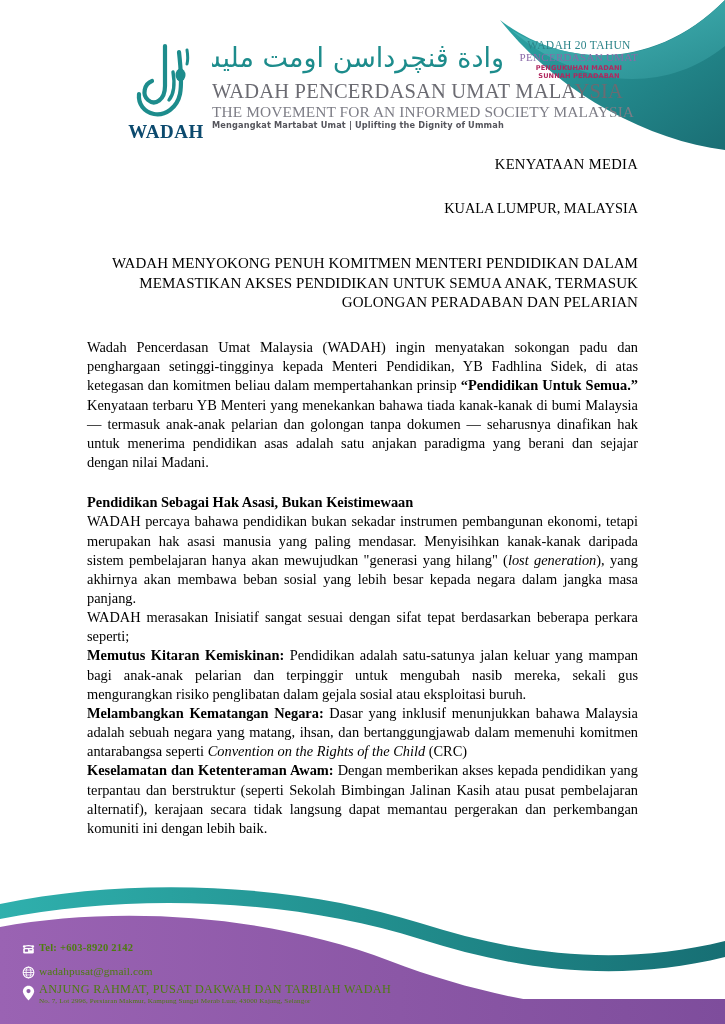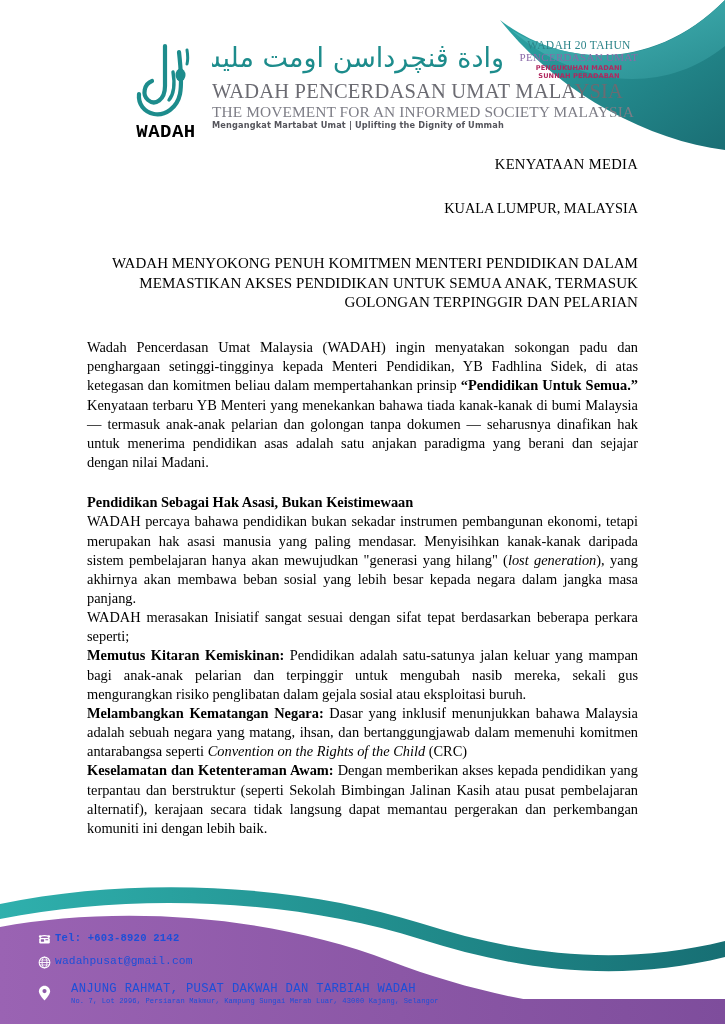--- a/index.html
+++ b/index.html
@@ -44,25 +44,25 @@
   }
 
   
   .wadah-mark {
     width: 76px;
     text-align: center;
     padding-top: 6px;
   }
   .wadah-mark svg { display: block; margin: 0 auto; }
   .wadah-word {
-    font-family: Liberation Mono, monospace;
+    font-family: Liberation Serif, serif;
     font-weight: bold;
     font-size: 19px;
     letter-spacing: 0.5px;
-    color: #000000;
+    color: #0c4a6e;
     margin-top: 1px;
   }
 
   
   .lh-center {
     margin-left: 8px;
     width: 292px;
     text-align: center;
     padding-top: 2px;
   }
@@ -197,24 +197,24 @@
     position: absolute;
     left: 0;
     bottom: 0;
     width: 725px;
     height: 175px;
   }
   .footer svg { display: block; }
 
   .footer-text {
     position: absolute;
-    left: 38px;
+    left: 22px;
     bottom: 18px;
-    color: #1d4ed8;
-    font-family: Liberation Mono, monospace;
+    color: #4d7c0f;
+    font-family: Liberation Serif, serif;
   }
   .f-row {
     display: flex;
     align-items: flex-start;
     margin-top: 9px;
   }
   .f-ico {
     width: 17px;
     flex: 0 0 17px;
     text-align: left;
@@ -302,21 +302,21 @@
 
   <div class="t-center kenyataan">KENYATAAN MEDIA</div>
 
   <div class="t-center dateline">
     <div>KUALA LUMPUR, MALAYSIA</div>
   </div>
 
   <div class="t-center headline">
     <div>WADAH MENYOKONG PENUH KOMITMEN MENTERI PENDIDIKAN DALAM</div>
     <div>MEMASTIKAN AKSES PENDIDIKAN UNTUK SEMUA ANAK, TERMASUK</div>
-    <div>GOLONGAN TERPINGGIR DAN PELARIAN</div>
+    <div>GOLONGAN PERADABAN DAN PELARIAN</div>
   </div>
 
   <p class="body para-gap" style="margin-top:25px;"><span>Wadah Pencerdasan Umat Malaysia (WADAH) ingin menyatakan sokongan padu dan penghargaan setinggi-tingginya kepada Menteri Pendidikan, YB Fadhlina Sidek, di atas ketegasan dan komitmen beliau dalam mempertahankan prinsip </span><span class="b">“Pendidikan Untuk Semua.”</span><span> Kenyataan terbaru YB Menteri yang menekankan bahawa tiada kanak-kanak di bumi Malaysia — termasuk anak-anak pelarian dan golongan tanpa dokumen — seharusnya dinafikan hak untuk menerima pendidikan asas adalah satu anjakan paradigma yang berani dan sejajar dengan nilai Madani.</span></p>
 
   <div class="sec-head">Pendidikan Sebagai Hak Asasi, Bukan Keistimewaan</div>
 
   <p class="body para-gap"><span>WADAH percaya bahawa pendidikan bukan sekadar instrumen pembangunan ekonomi, tetapi merupakan hak asasi manusia yang paling mendasar. Menyisihkan kanak-kanak daripada sistem pembelajaran hanya akan mewujudkan "generasi yang hilang" (</span><span class="i">lost generation</span><span>), yang akhirnya akan membawa beban sosial yang lebih besar kepada negara dalam jangka masa panjang.</span></p>
 
   <p class="body para-gap">WADAH merasakan Inisiatif sangat sesuai dengan sifat tepat berdasarkan beberapa perkara seperti;</p>
 
@@ -373,21 +373,21 @@
           <circle cx="8" cy="8" r="6.6" fill="none" stroke="#ffffff" stroke-width="1.3"></circle>
           <ellipse cx="8" cy="8" rx="3" ry="6.6" fill="none" stroke="#ffffff" stroke-width="1.1"></ellipse>
           <line x1="1.4" y1="8" x2="14.6" y2="8" stroke="#ffffff" stroke-width="1.1"></line>
           <line x1="2.4" y1="5" x2="13.6" y2="5" stroke="#ffffff" stroke-width="0.9"></line>
           <line x1="2.4" y1="11" x2="13.6" y2="11" stroke="#ffffff" stroke-width="0.9"></line>
         </svg>
       </span>
       <span class="f-mail">wadahpusat@gmail.com</span>
     </div>
 
-    <div class="f-row" style="margin-top:14px;gap:16px;">
+    <div class="f-row" style="margin-top:4px;">
       <span class="f-ico" style="padding-top:2px;">
         <svg width="13" height="16" viewBox="0 0 16 20">
           <path d="M8 0.8 C4.1 0.8 1 3.9 1 7.8 C1 12.6 8 19.2 8 19.2 C8 19.2 15 12.6 15 7.8 C15 3.9 11.9 0.8 8 0.8 Z" fill="#ffffff"></path>
           <circle cx="8" cy="7.6" r="2.6" fill="#8d5aa8"></circle>
         </svg>
       </span>
       <span>
         <span class="f-addr-main" style="display:block;">ANJUNG RAHMAT, PUSAT DAKWAH DAN TARBIAH WADAH</span>
         <span class="f-addr-sub" style="display:block;">No. 7, Lot 2996, Persiaran Makmur, Kampung Sungai Merab Luar, 43000 Kajang, Selangor</span>
       </span>

